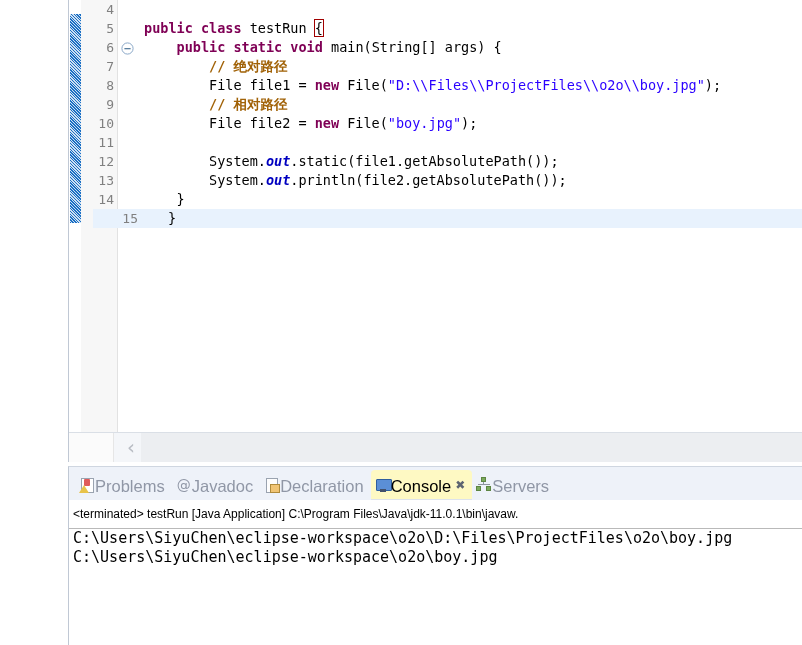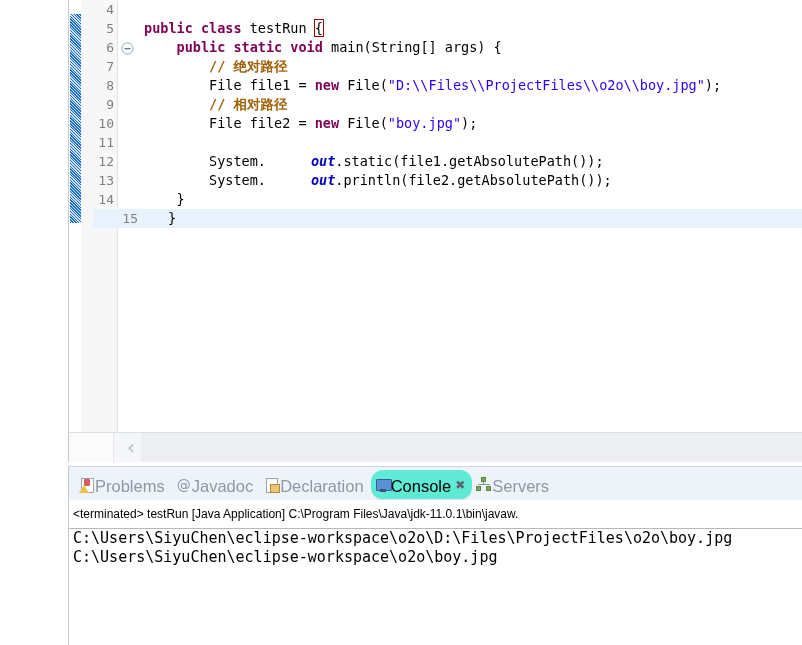--- a/index.html
+++ b/index.html
@@ -111,21 +111,21 @@
     left: 75px;
     top: 0;
     line-height: 19px;
     color: #000000;
   }
 
   
   .kw      { color: #7f0055; font-weight: bold; }
   .cmt     { color: #a16207; font-weight: bold; }
   .str     { color: #2a00ff; }
-  .fld     { color: #0000c0; font-weight: bold; font-style: italic; margin-left: 45px; }
+  .fld     { color: #0000c0; font-weight: bold; font-style: italic; }
   .brkt-match {
     outline: 1px solid #a00000;
     outline-offset: 0px;
   }
 
   
   .h-scroll {
     position: absolute;
     left: 0;
     bottom: 0;
@@ -187,26 +187,25 @@
   .tab {
     display: flex;
     align-items: center;
     height: 30px;
     padding: 0 7px 0 4px;
     font-size: 16.5px;
     color: #9097a6;
     white-space: nowrap;
   }
   .tab.active {
-    background: #5eead4;
+    background: #fef9c3;
     color: #000000;
     border-top-left-radius: 4px;
     border-top-right-radius: 4px;
     box-shadow: 0 -1px 0 #dde3ec inset;
-    border-radius: 12px;
   }
   .tab-label { line-height: 1; position: relative; top: 1px; }
   .tab .close-x {
     font-size: 12px;
     color: #5d6470;
     margin-left: 4px;
     font-family: "DejaVu Sans", sans-serif;
   }
 
   .tab-icon {

